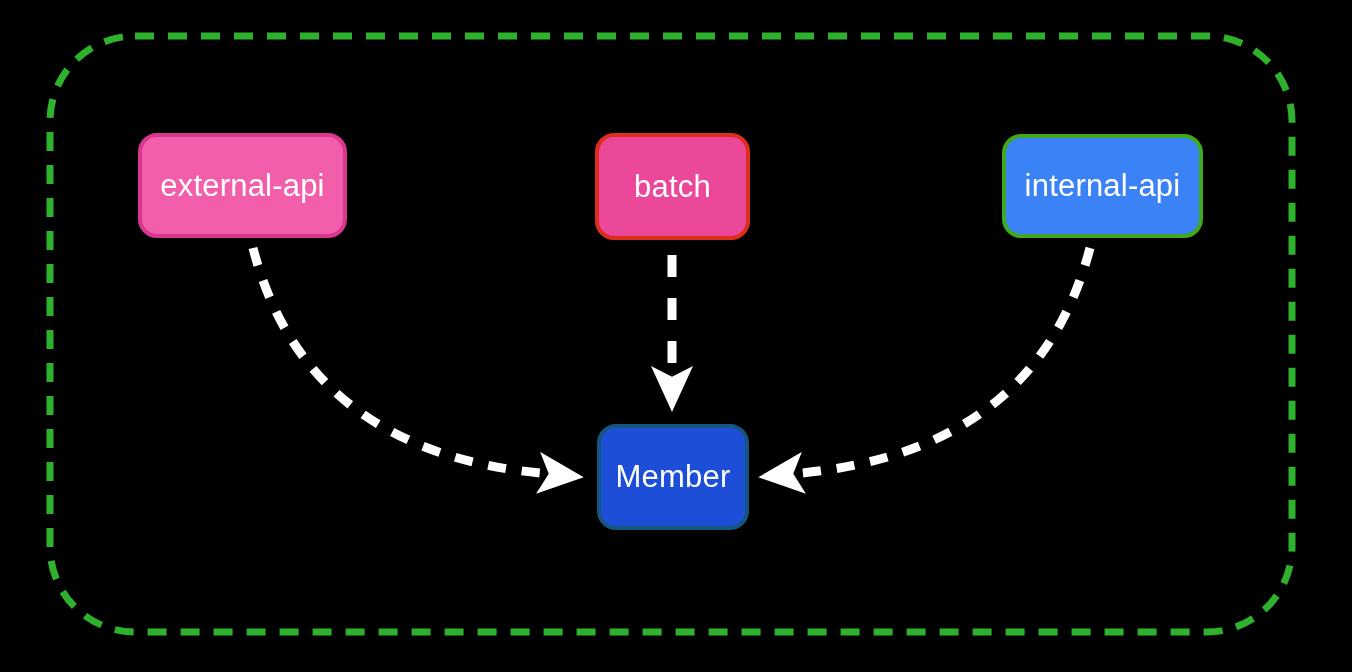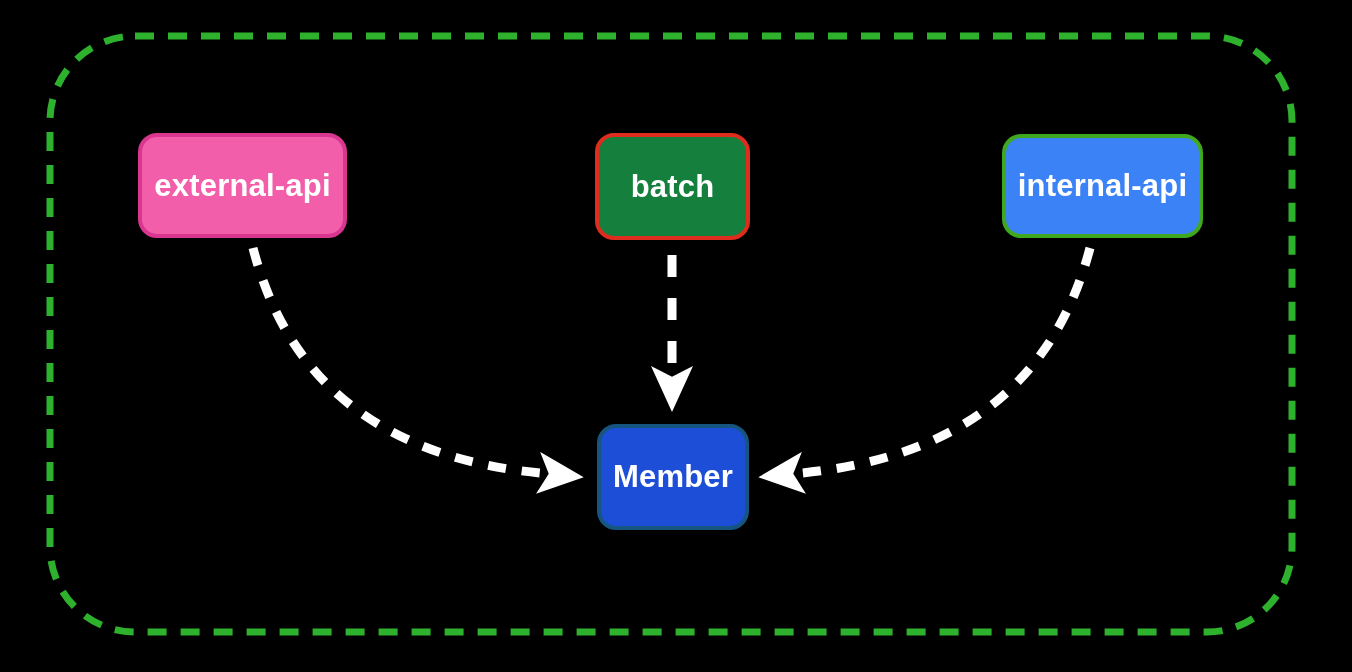--- a/index.html
+++ b/index.html
@@ -39,21 +39,21 @@
   .node {
     position: absolute;
     box-sizing: border-box;
     border: 4px solid transparent;
     border-radius: 19px;
     display: flex;
     align-items: center;
     justify-content: center;
     color: #ffffff;
     font-size: 31px;
-    font-weight: 700;
+    font-weight: 400;
     letter-spacing: 0.2px;
     text-align: left;
     white-space: nowrap;
   }
   .node span {
     display: block;
   }
 </style>
 </head>
 <body>
@@ -73,21 +73,21 @@
 
     <path class="edge vertical" d="M672,255 L672,368" marker-end="url(#arrowhead)" style="stroke: rgb(255, 255, 255);"></path>
 
     <path class="edge" d="M1090,248 Q1037,450 802,473" marker-end="url(#arrowhead)" style="stroke: rgb(255, 255, 255);"></path>
   </svg>
 
   <div class="node" style="left: 138px; top: 133px; width: 209px; height: 105px; background: rgb(242, 94, 169); border-color: rgb(217, 54, 143); color: rgb(255, 255, 255);">
     <span>external-api</span>
   </div>
 
-  <div class="node" style="left: 595px; top: 133px; width: 155px; height: 107px; background: #15803d; border-color: rgb(222, 45, 29); color: rgb(255, 255, 255);">
+  <div class="node" style="left: 595px; top: 133px; width: 155px; height: 107px; background: #ec4899; border-color: rgb(222, 45, 29); color: rgb(255, 255, 255);">
     <span>batch</span>
   </div>
 
   <div class="node" style="left: 1002px; top: 134px; width: 201px; height: 104px; background: #3b82f6; border-color: rgb(63, 168, 31); color: rgb(255, 255, 255);">
     <span>internal-api</span>
   </div>
 
   <div class="node" style="left: 597px; top: 424px; width: 152px; height: 106px; background: #1d4ed8; border-color: rgb(22, 85, 127); color: rgb(255, 255, 255);">
     <span>Member</span>
   </div>

